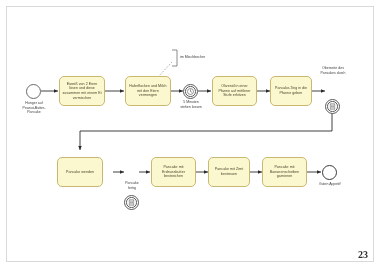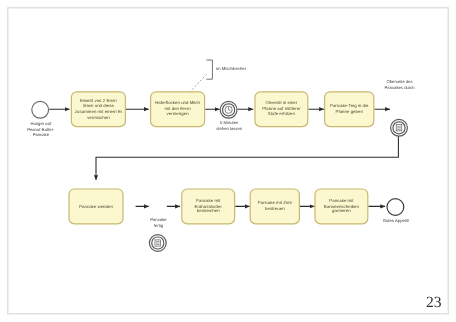--- a/index.html
+++ b/index.html
@@ -94,22 +94,22 @@
     position: absolute;
     color: #3d3d3d;
     font-size: 3.6px;
     line-height: 1.3;
     white-space: nowrap;
   }
   #page-number {
     position: absolute;
     right: 12px;
     bottom: 8px;
-    font-size: 13px;
-    font-weight: normal;
+    font-size: 10px;
+    font-weight: bold;
     color: #2f2f2f;
     font-family: "Liberation Serif", serif;
   }
 </style>
 </head>
 <body>
 
 <div id="slide"></div>
 
 <svg id="canvas" viewBox="0 0 380 268" xmlns="http://www.w3.org/2000/svg">

